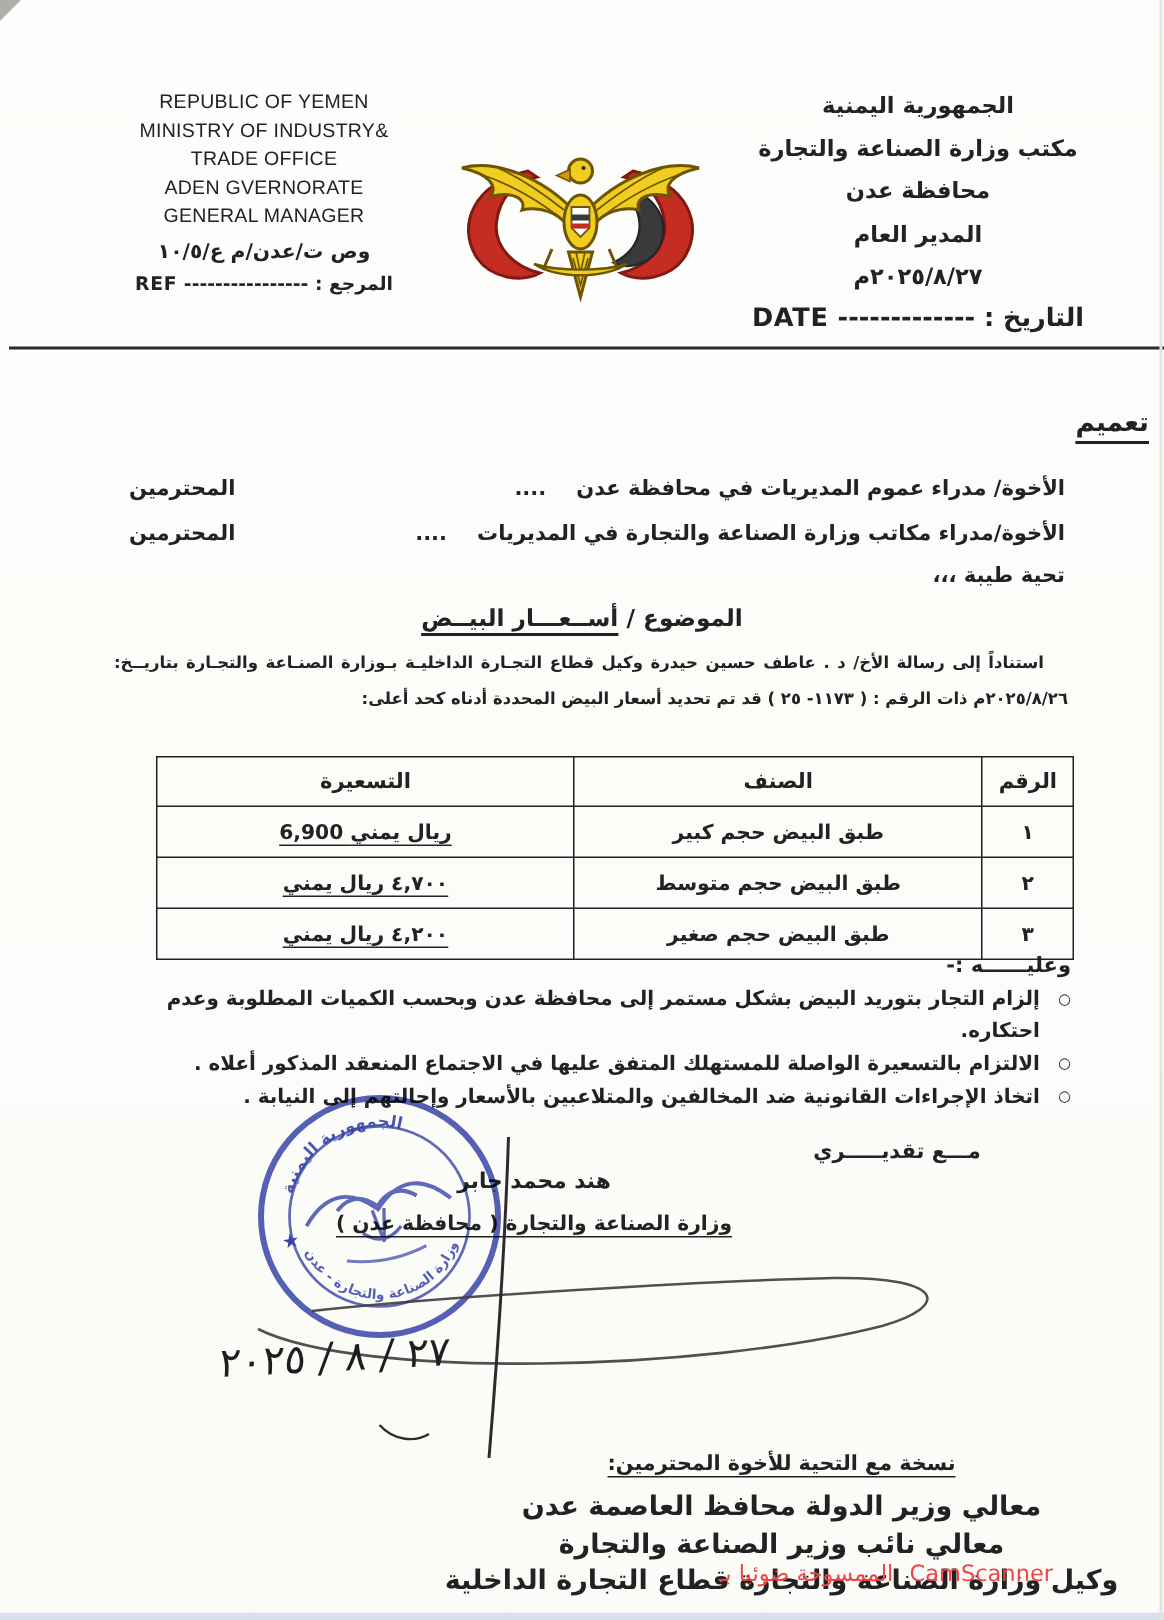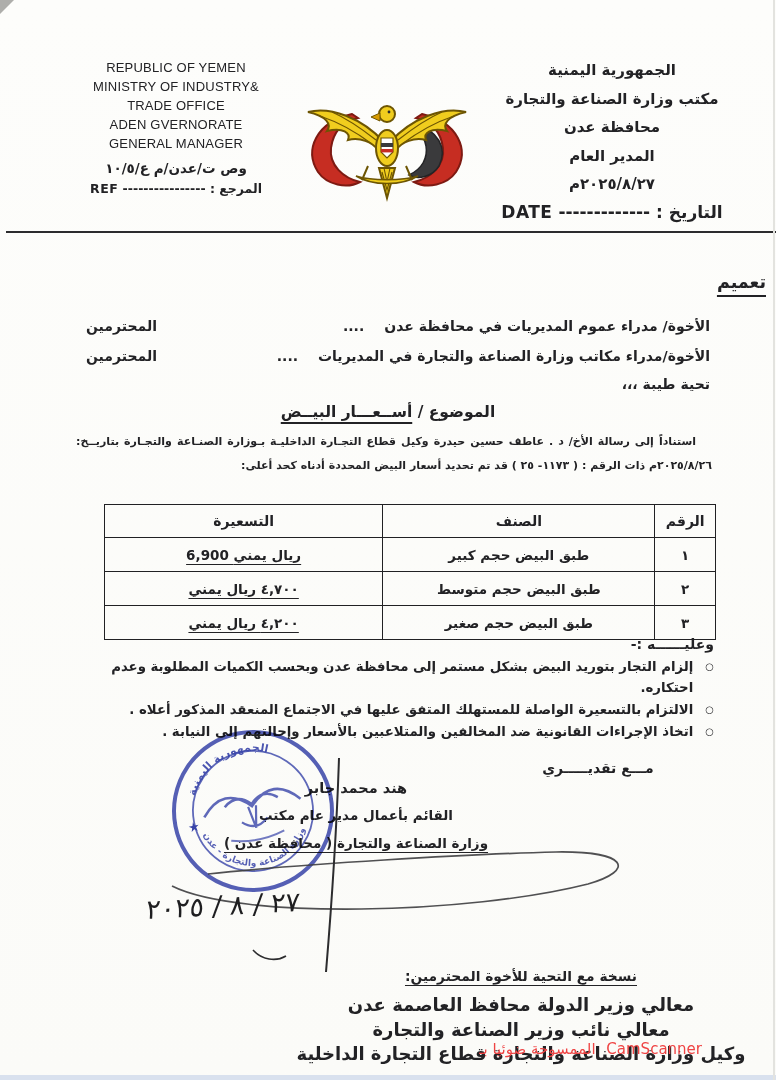--- a/index.html
+++ b/index.html
@@ -203,21 +203,20 @@
     <div class="dir-item">
       <span class="dir-marker">○</span>
       <div class="dir-text">اتخاذ الإجراءات القانونية ضد المخالفين والمتلاعبين بالأسعار وإحالتهم إلى النيابة .</div>
     </div>
   </div>
 
   <div class="closing">مـــع تقديـــــري</div>
 
   <div class="sig">
     <div class="sig-name">هند محمد جابر</div>
-    <div class="sig-t1">القائم بأعمال مدير عام مكتب</div>
     <div class="sig-t2">وزارة الصناعة والتجارة ( محافظة عدن )</div>
   </div>
 
   <div class="stamp">
     <svg viewBox="0 0 174 174" width="174" height="174">
       <defs>
         <path id="arcTop" d="M27 87 A60 60 0 0 1 147 87"></path>
         <path id="arcBot" d="M32 87 A55 55 0 0 0 142 87"></path>
       </defs>
       <circle cx="87" cy="87" r="79" fill="none" stroke="#2734a6" stroke-width="4" opacity=".85"></circle>

